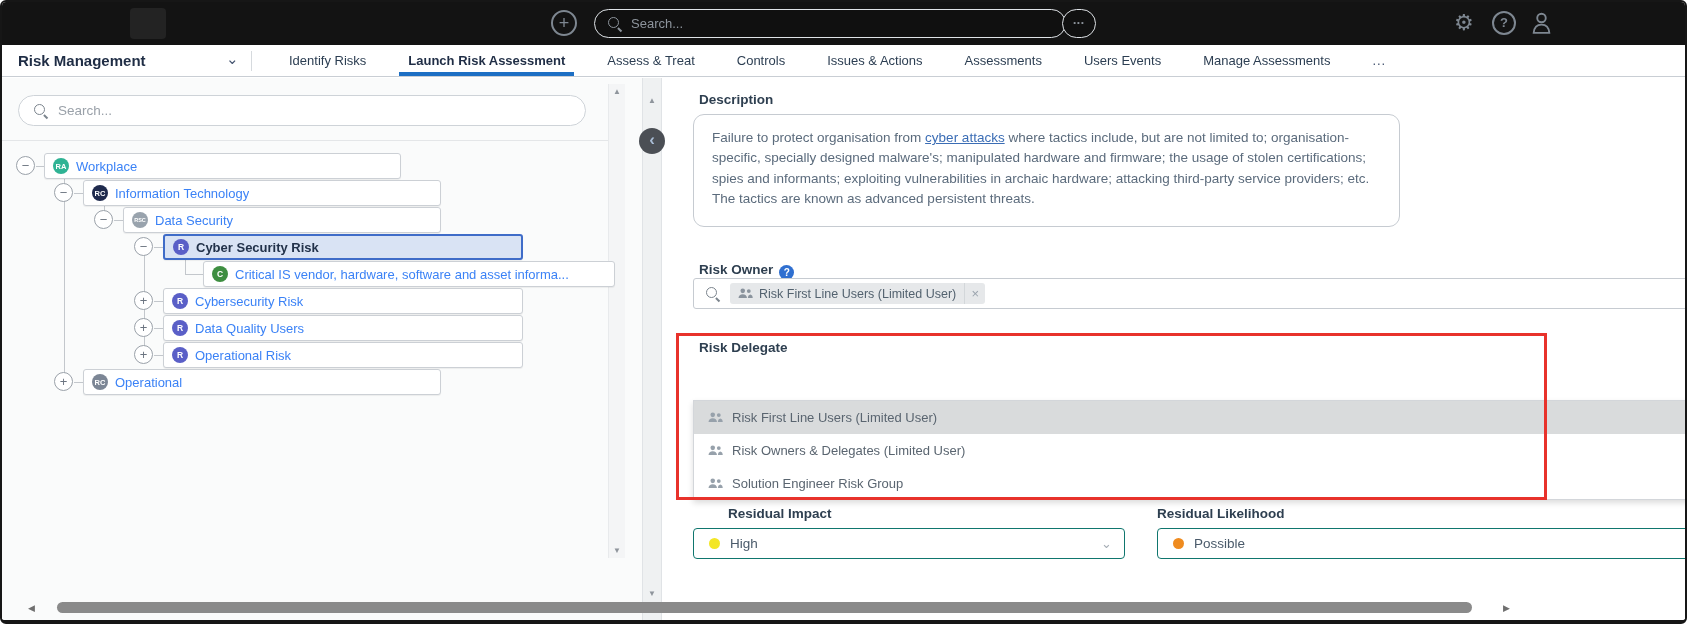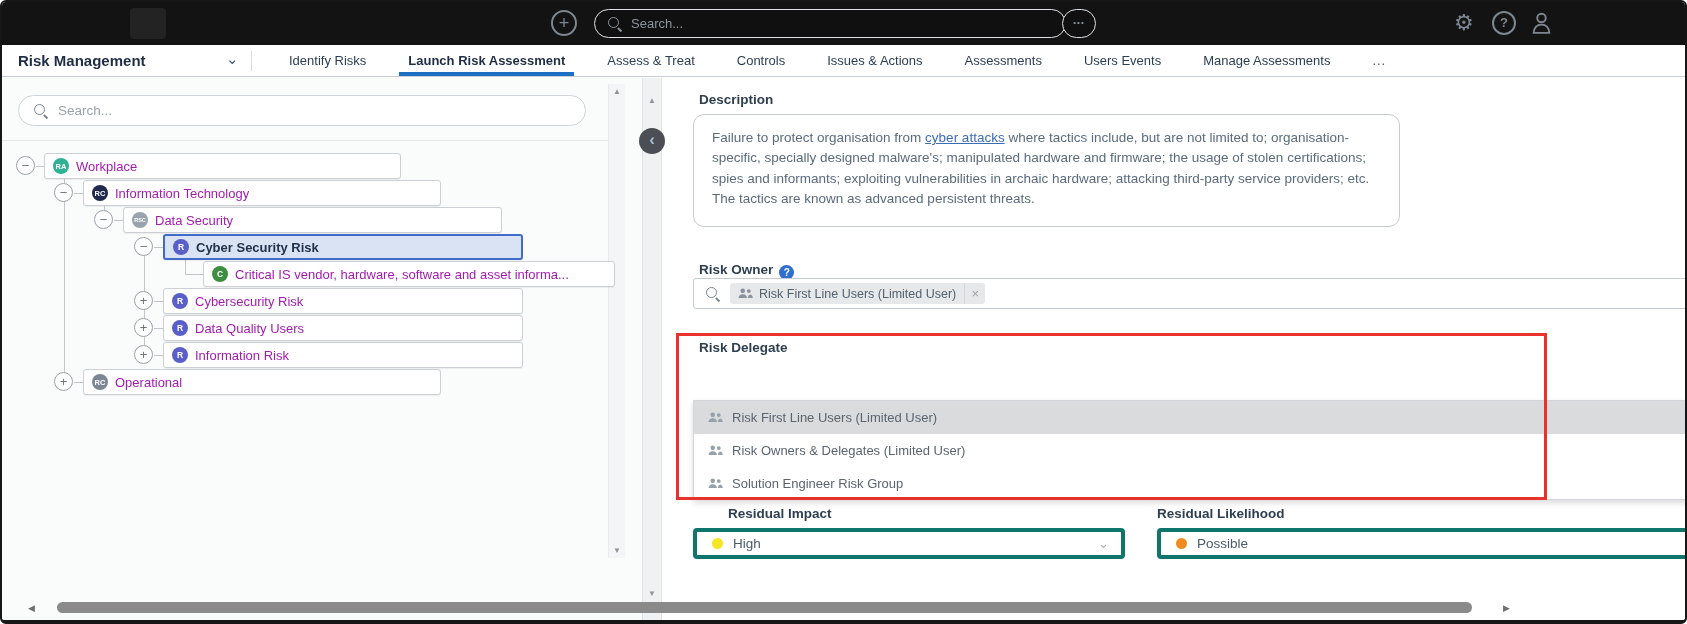--- a/index.html
+++ b/index.html
@@ -51,21 +51,21 @@
   .tree-search .ph { color:#9aa1a9; font-size:13.5px; margin-left:10px; }
   .panel-hr { position:absolute; left:0; top:62px; width:606px; height:1px; background:#e4e6e8; }
 
   .vline { position:absolute; width:1px; background:#c3c7cc; }
   .hline { position:absolute; height:1px; background:#c3c7cc; }
 
   .toggle { position:absolute; width:19px; height:19px; border:1px solid #9aa1a9; border-radius:50%;
             background:#fff; color:#6b7480; font-size:13px; line-height:17px; text-align:center; z-index:3; }
   .tnode { position:absolute; height:26px; background:#fff; border:1px solid #ccd0d5; border-radius:3px;
            box-shadow:0 1px 1px rgba(0,0,0,.06); display:flex; align-items:center; padding-left:8px; gap:7px; z-index:2; }
-  .tnode .tlabel { font-size:13px; color:#a21caf; white-space:nowrap; overflow:hidden; }
+  .tnode .tlabel { font-size:13px; color:#3b82f6; white-space:nowrap; overflow:hidden; }
   .tnode.selected { border:2px solid #3f6cc8; background:#d9e3f4; }
   .tnode.selected .tlabel { color:#22324a; font-weight:600; }
   .badge { width:16px; height:16px; border-radius:50%; color:#fff; font-weight:bold; font-size:7.5px;
            display:flex; align-items:center; justify-content:center; flex:0 0 16px; }
   .badge.ra { background:#2fb394; }
   .badge.rc { background:#1f2a4d; }
   .badge.rsc { background:#99a3ad; font-size:5.5px; }
   .badge.r { background:#5a5fc7; font-size:8.5px; }
   .badge.c { background:#3e8e41; font-size:8.5px; }
   .badge.rc2 { background:#7c8695; }
@@ -105,21 +105,21 @@
   .delegate-input .qtext { font-size:13.5px; color:#3c4958; margin-left:10px; }
   .caret { display:inline-block; width:1px; height:15px; background:#38434f; vertical-align:-3px; }
 
   .dropdown { position:absolute; left:31px; top:322px; right:-2px; height:100px; background:#fff;
               border:1px solid #d3d6da; box-shadow:0 3px 6px rgba(0,0,0,.14); z-index:30; }
   .opt { height:33px; display:flex; align-items:center; padding-left:14px; gap:9px; font-size:13px; color:#5a6570; }
   .opt.hl { background:#d9dbdc; }
   .people { width:15px; height:12px; flex:0 0 15px; color:#97a1ab; }
   .people svg { display:block; fill:currentColor; }
 
-  .select-box { position:absolute; top:450px; height:31px; border:4px solid #0f766e; border-radius:4px;
+  .select-box { position:absolute; top:450px; height:31px; border:1px solid #0f766e; border-radius:4px;
                 background:#fff; display:flex; align-items:center; padding:0 12px 0 15px; }
   .sel-dot { width:11px; height:11px; border-radius:50%; margin-right:10px; flex:0 0 11px; }
   .dot-yellow { background:#f3e625; }
   .dot-orange { background:#ef8b1f; }
   .sel-val { font-size:13.5px; color:#4a5a6a; flex:1; }
   .sel-chevron { color:#a6adb5; font-size:13px; }
 
   
   .h-scroll { position:absolute; left:26px; top:598px; width:1482px; height:15px; z-index:30; }
   .h-scroll .la { position:absolute; left:0; top:3px; color:#6f6f6f; font-size:9px; }
@@ -197,21 +197,21 @@
     <div class="toggle" style="left:52px;top:294px;">+</div>
 
     <div class="tnode" style="left:42px;top:75px;width:357px;">
       <span class="badge ra">RA</span>
       <span class="tlabel">Workplace</span>
     </div>
     <div class="tnode" style="left:81px;top:102px;width:358px;">
       <span class="badge rc">RC</span>
       <span class="tlabel">Information Technology</span>
     </div>
-    <div class="tnode" style="left:121px;top:129px;width:379px;">
+    <div class="tnode" style="left:121px;top:129px;width:318px;">
       <span class="badge rsc">RSC</span>
       <span class="tlabel">Data Security</span>
     </div>
     <div class="tnode selected" style="left:161px;top:156px;width:360px;">
       <span class="badge r">R</span>
       <span class="tlabel">Cyber Security Risk</span>
     </div>
     <div class="tnode" style="left:201px;top:183px;width:412px;">
       <span class="badge c">C</span>
       <span class="tlabel">Critical IS vendor, hardware, software and asset informa...</span>
@@ -219,21 +219,21 @@
     <div class="tnode" style="left:161px;top:210px;width:360px;">
       <span class="badge r">R</span>
       <span class="tlabel">Cybersecurity Risk</span>
     </div>
     <div class="tnode" style="left:161px;top:237px;width:360px;">
       <span class="badge r">R</span>
       <span class="tlabel">Data Quality Users</span>
     </div>
     <div class="tnode" style="left:161px;top:264px;width:360px;">
       <span class="badge r">R</span>
-      <span class="tlabel">Information Risk</span>
+      <span class="tlabel">Operational Risk</span>
     </div>
     <div class="tnode" style="left:81px;top:291px;width:358px;">
       <span class="badge rc2">RC</span>
       <span class="tlabel">Operational</span>
     </div>
 
     <div class="tree-vscroll">
       <div class="scroll-arrow" style="top:3px;">▲</div>
       <div class="scroll-arrow" style="bottom:3px;">▼</div>
     </div>

